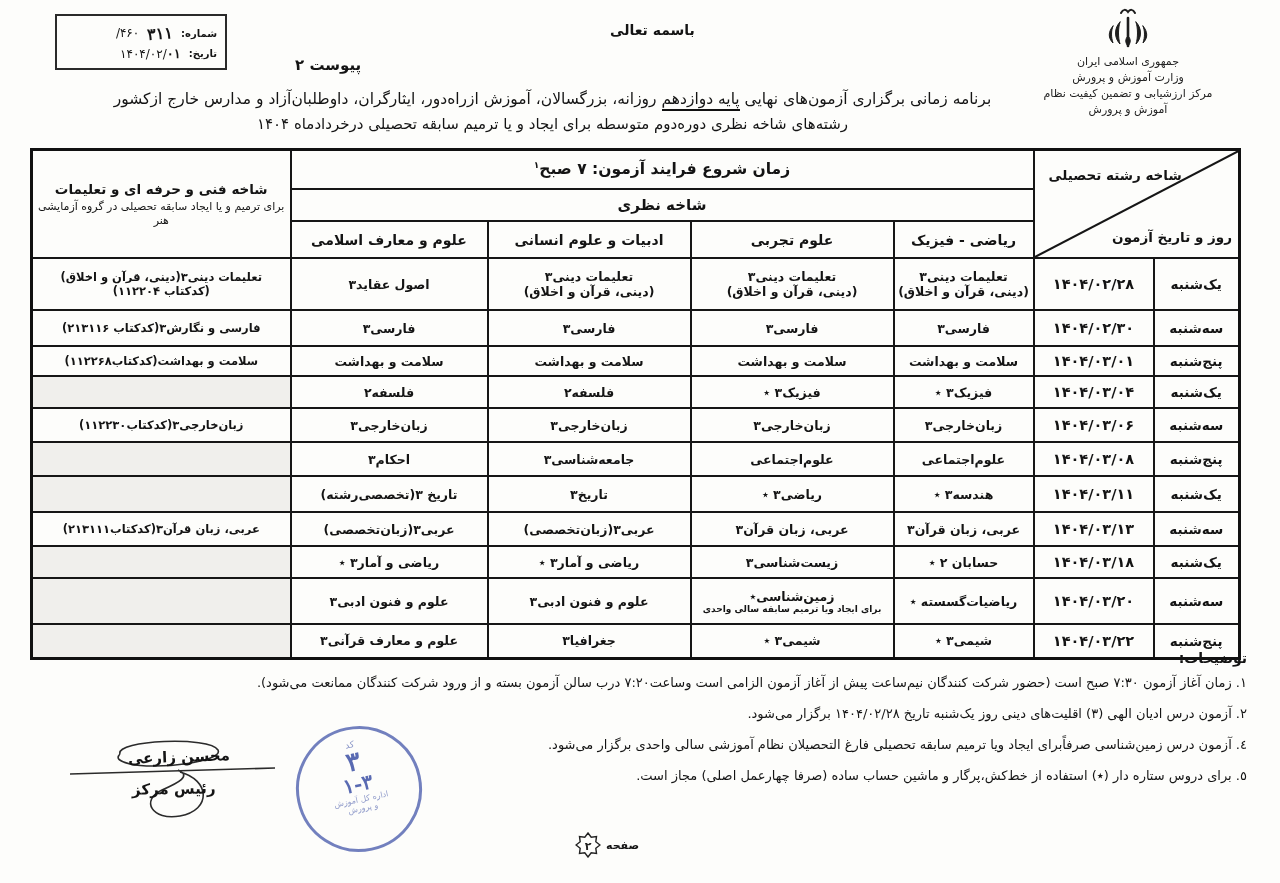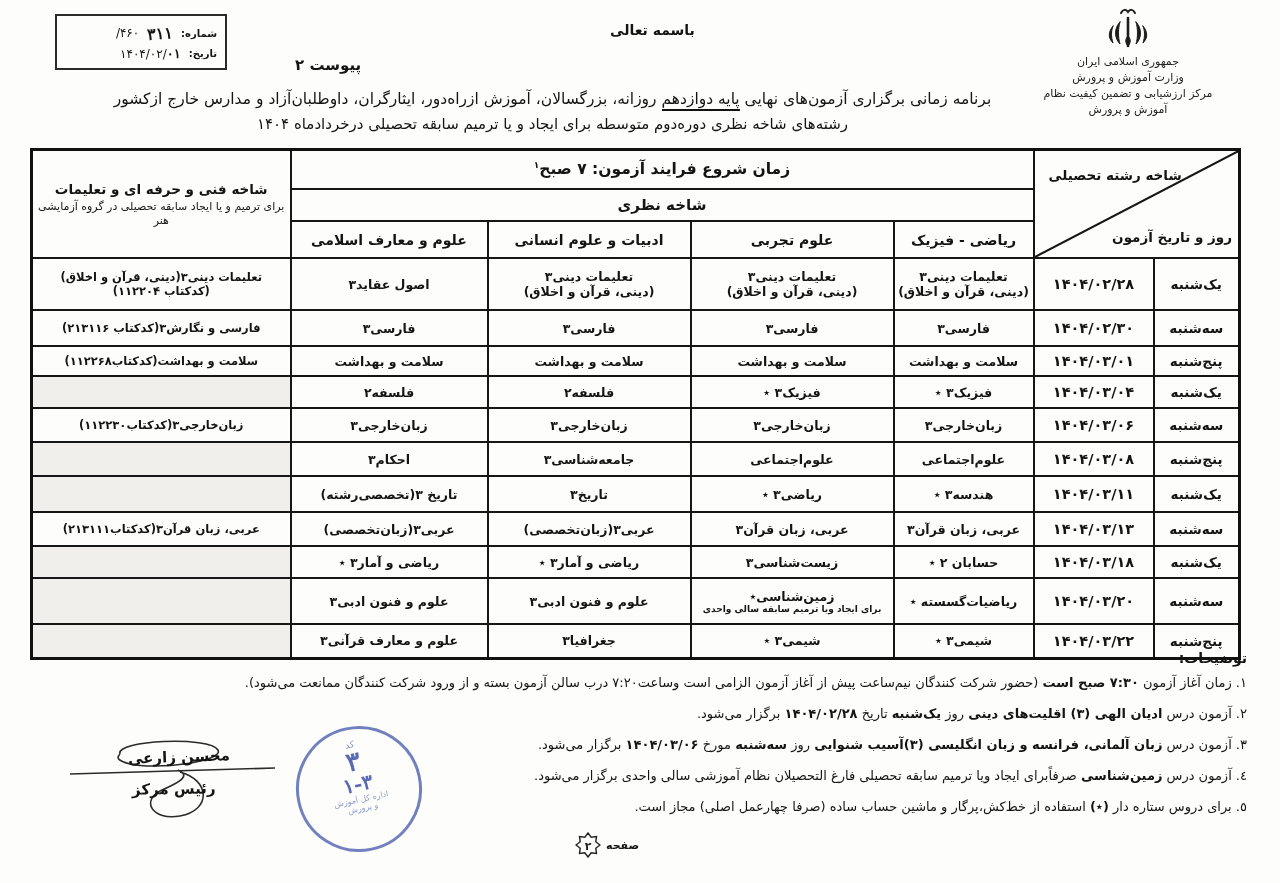--- a/index.html
+++ b/index.html
@@ -38,21 +38,21 @@
   .corner{position:relative;padding:0;}
   .corner svg{position:absolute;inset:0;width:100%;height:100%;}
   .corner .c-top{position:absolute;top:16px;left:14px;font-size:13.5px;font-weight:bold;}
   .corner .c-bot{position:absolute;bottom:12px;right:6px;font-size:13.5px;font-weight:bold;}
   .zsub{display:block;font-size:9px;font-weight:bold;line-height:10px;}
   sup{font-size:9px;}
   
   .notes{position:absolute;right:33px;left:20px;top:650px;direction:rtl;}
   .notes .nt{font-weight:bold;font-size:14px;margin-bottom:7px;}
   .notes p{margin:0 0 11px 0;font-size:13px;white-space:nowrap;line-height:20px;}
-  .notes p .b{font-weight:bold;}
+  .notes p .b{font-weight:normal;}
   .notes p .n{font-weight:normal;}
   
   .pagefoot{position:absolute;left:575px;top:832px;display:flex;align-items:center;gap:5px;direction:rtl;}
   .pagefoot .pf-lbl{font-size:11px;font-weight:bold;}
   .pagefoot svg{display:block;}
   .signature{position:absolute;left:60px;top:732px;width:230px;height:110px;}
   .signature .sig-name{position:absolute;top:16px;left:68px;font-size:15px;font-weight:bold;transform:rotate(-2deg);}
   .signature .sig-role{position:absolute;top:48px;left:72px;font-size:15px;font-weight:bold;transform:rotate(-1deg);}
   .signature svg{position:absolute;inset:0;}
   .stamp{position:absolute;left:296px;top:726px;width:126px;height:126px;border:3px solid rgba(67,85,170,.75);
@@ -247,21 +247,20 @@
           <td class="cell-empty"></td>
         </tr>
       </tbody>
   </table>
 
   <div class="notes">
     <div class="nt">توضیحات:</div>
     <div id="notes-list">
         <p><span class="n">۱. زمان آغاز آزمون </span><span class="b">۷:۳۰ صبح است</span><span class="n"> (حضور شرکت کنندگان نیم‌ساعت پیش از آغاز آزمون الزامی است وساعت۷:۲۰ درب سالن آزمون بسته و از ورود شرکت کنندگان ممانعت می‌شود).</span></p>
         <p><span class="n">۲. آزمون درس </span><span class="b">ادیان الهی (۳) اقلیت‌های دینی</span><span class="n"> روز </span><span class="b">یک‌شنبه</span><span class="n"> تاریخ </span><span class="b">۱۴۰۴/۰۲/۲۸</span><span class="n"> برگزار می‌شود.</span></p>
-        <p><span class="n">۳. آزمون درس </span><span class="b">زبان آلمانی، فرانسه و زبان انگلیسی (۳)آسیب شنوایی</span><span class="n"> روز </span><span class="b">سه‌شنبه</span><span class="n"> مورخ </span><span class="b">۱۴۰۴/۰۳/۰۶</span><span class="n"> برگزار می‌شود.</span></p>
         <p><span class="n">٤. آزمون درس </span><span class="b">زمین‌شناسی</span><span class="n"> صرفاًبرای ایجاد ویا ترمیم سابقه تحصیلی فارغ التحصیلان نظام آموزشی سالی واحدی برگزار می‌شود.</span></p>
         <p><span class="n">٥. برای دروس ستاره دار </span><span class="b">(٭)</span><span class="n"> استفاده از خط‌کش،پرگار و ماشین حساب ساده (صرفا چهارعمل اصلی) مجاز است.</span></p>
       </div>
   </div>
 
   <div class="signature">
     <svg width="230" height="110" viewBox="0 0 230 110">
       <g fill="none" stroke="#2b2b2b" stroke-width="1.6">
         <path d="M60 22 C55 8 150 4 158 18 C164 30 96 38 70 32 C58 29 56 26 60 22"></path>
         <path d="M10 42 L215 36"></path>

